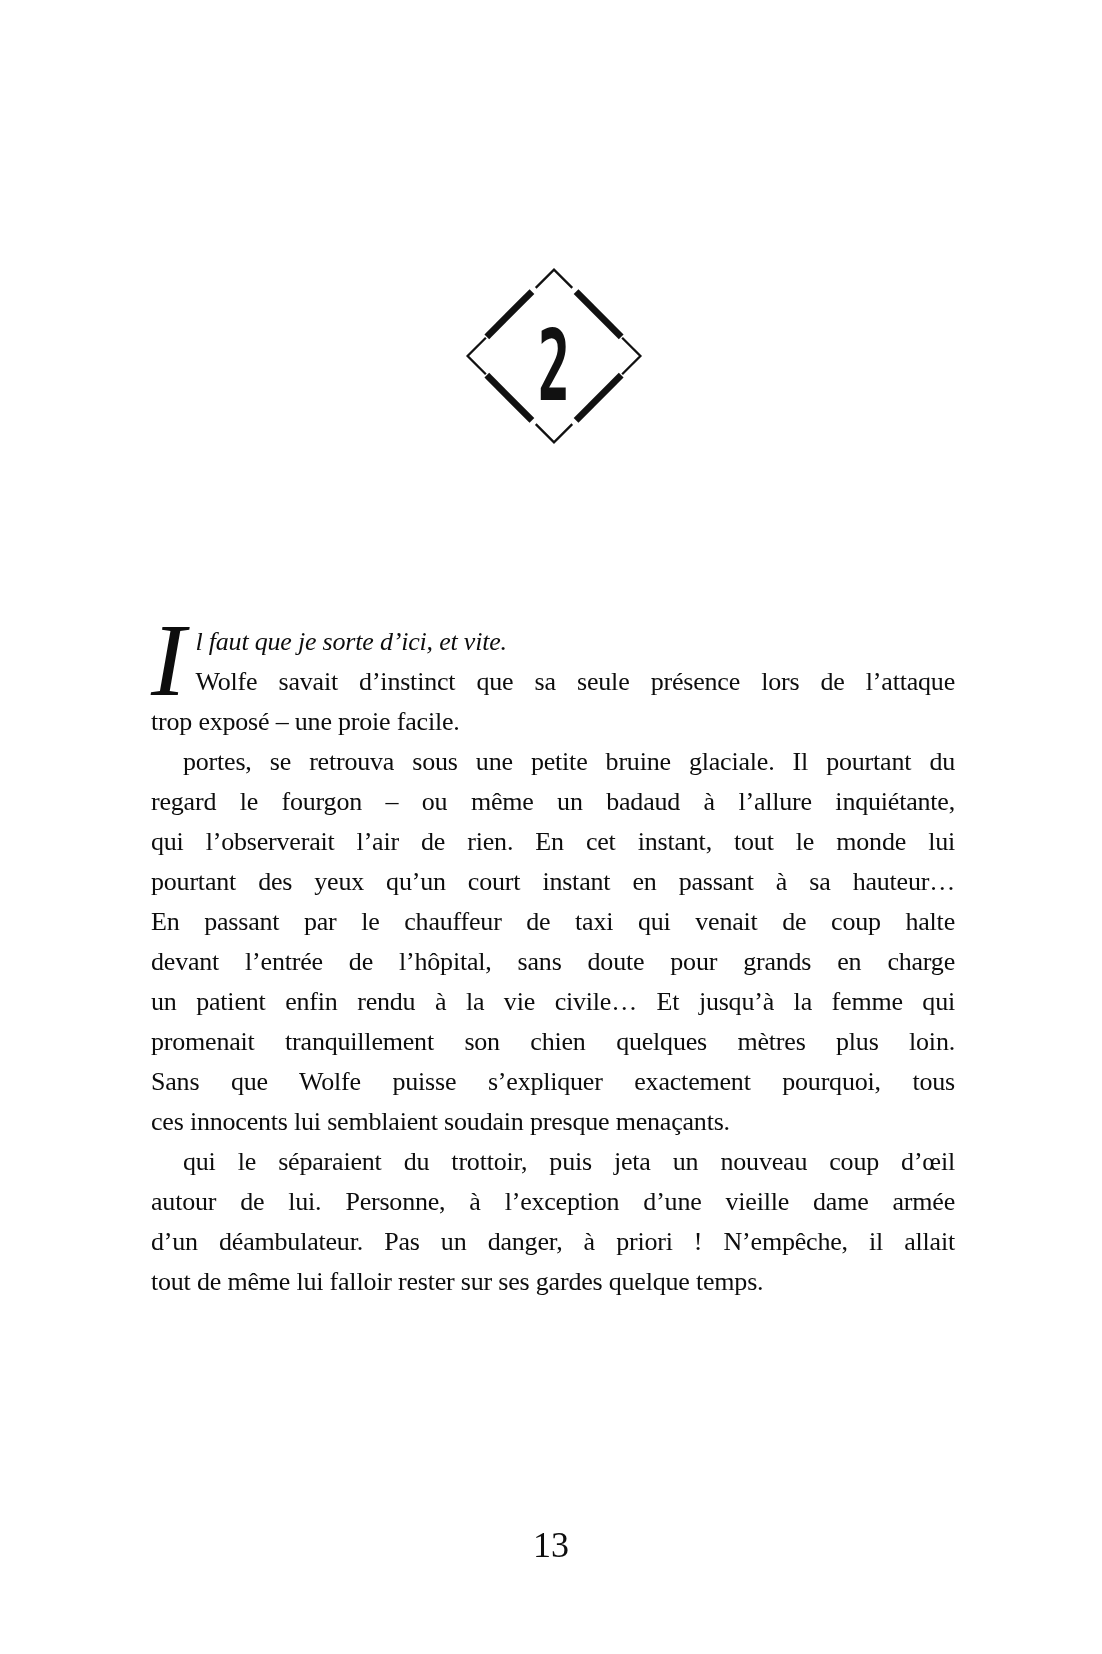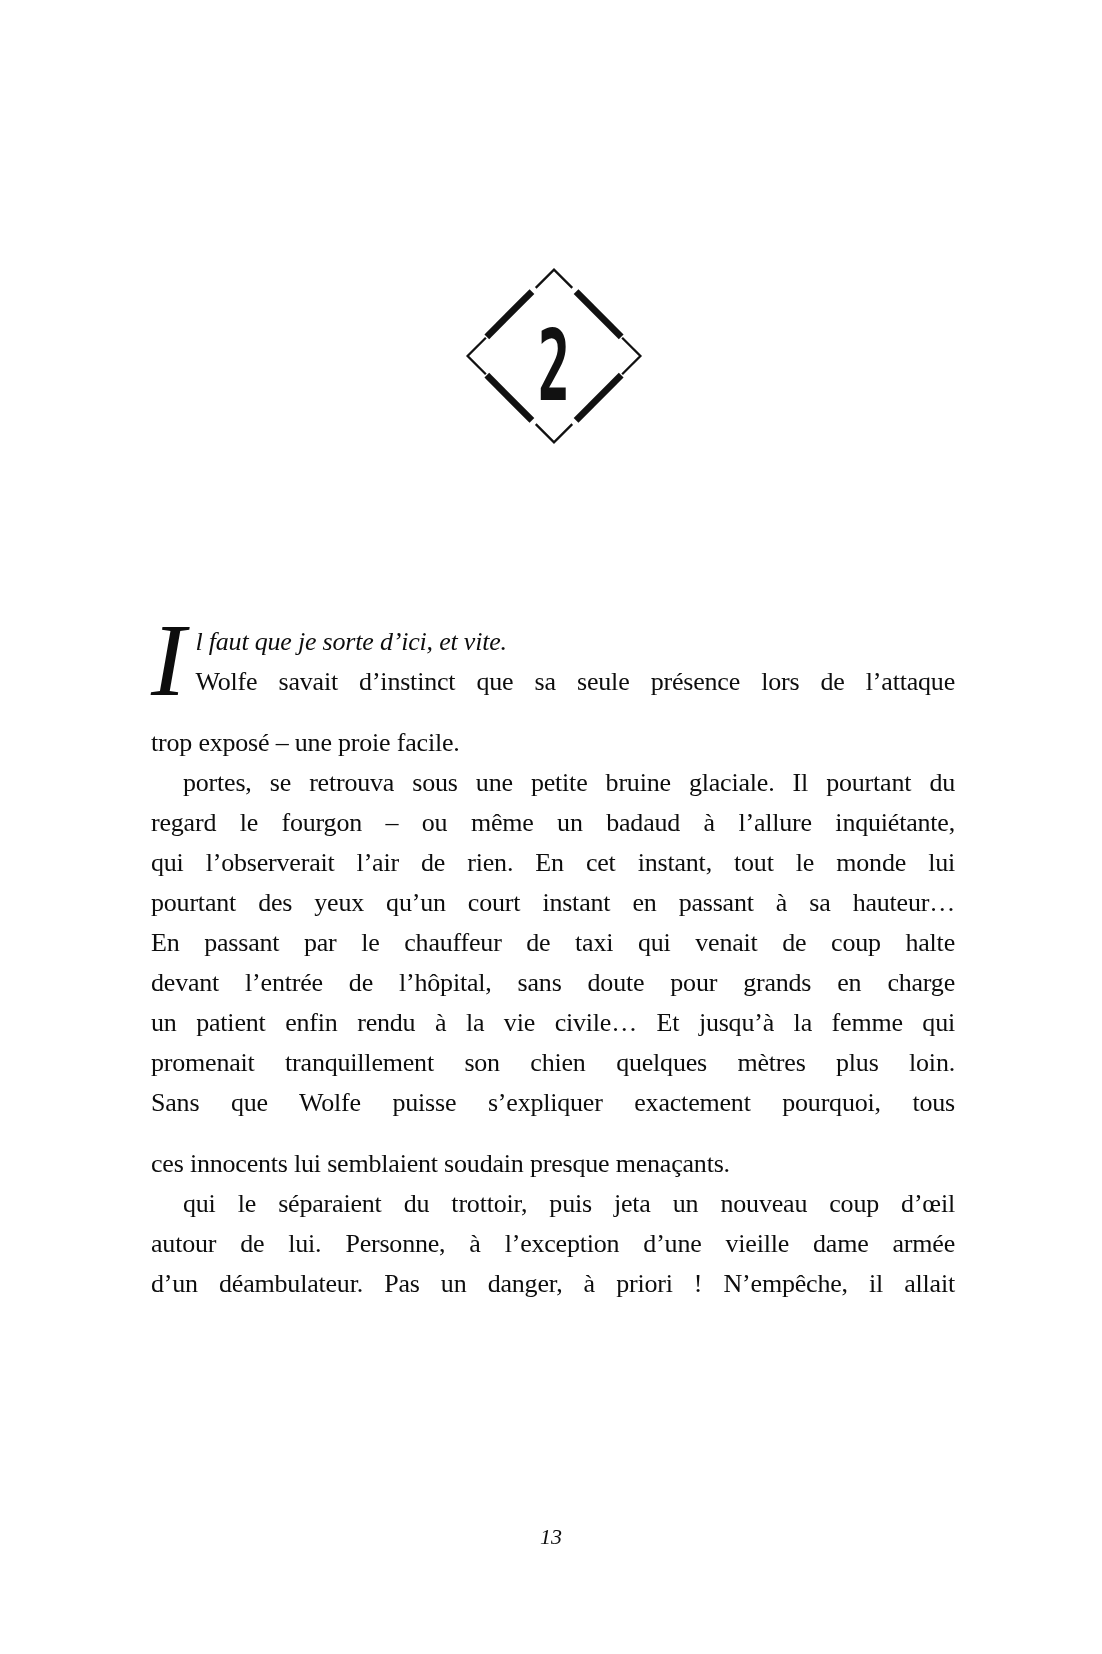--- a/index.html
+++ b/index.html
@@ -56,21 +56,20 @@
     line-height: 40px;
     letter-spacing: -0.2px;
   }
   .paragraph { margin: 0; }
   .line {
     text-align: justify;
     text-align-last: justify;
   }
   .line.left-last {
     text-align-last: left;
-    margin-top: 21px;
   }
   .line.italic-line {
     font-style: italic;
     text-align-last: left;
   }
   .paragraph.indent .line:first-child {
     text-indent: 32px;
   }
   .dropcap {
     float: left;
@@ -82,23 +81,22 @@
     color: #0d0d0d;
   }
 
   
   .page-number {
     position: absolute;
     left: 0;
     top: 1524px;
     width: 100%;
     text-align: center;
-    font-size: 22px;
+    font-size: 36px;
     color: #0d0d0d;
-    font-style: italic;
   }
 </style>
 </head>
 <body>
 
 <div class="page">
 
   <div class="ornament">
     <svg viewBox="0 0 200 200" aria-hidden="true">
       <g stroke="#111111" fill="none" stroke-linecap="butt">
@@ -136,19 +134,20 @@
       <div class="line">un patient enfin rendu à la vie civile… Et jusqu’à la femme qui</div>
       <div class="line">promenait tranquillement son chien quelques mètres plus loin.</div>
       <div class="line">Sans que Wolfe puisse s’expliquer exactement pourquoi, tous</div>
       <div class="line left-last">ces innocents lui semblaient soudain presque menaçants.</div>
     </div>
 
     <div class="paragraph indent">
       <div class="line">qui le séparaient du trottoir, puis jeta un nouveau coup d’œil</div>
       <div class="line">autour de lui. Personne, à l’exception d’une vieille dame armée</div>
       <div class="line">d’un déambulateur. Pas un danger, à priori&nbsp;! N’empêche, il allait</div>
+      <div class="line left-last">tout de même lui falloir rester sur ses gardes quelque temps.</div>
     </div>
 
   </div>
 
   <div class="page-number">13</div>
 
 </div>
 
 </body></html>

